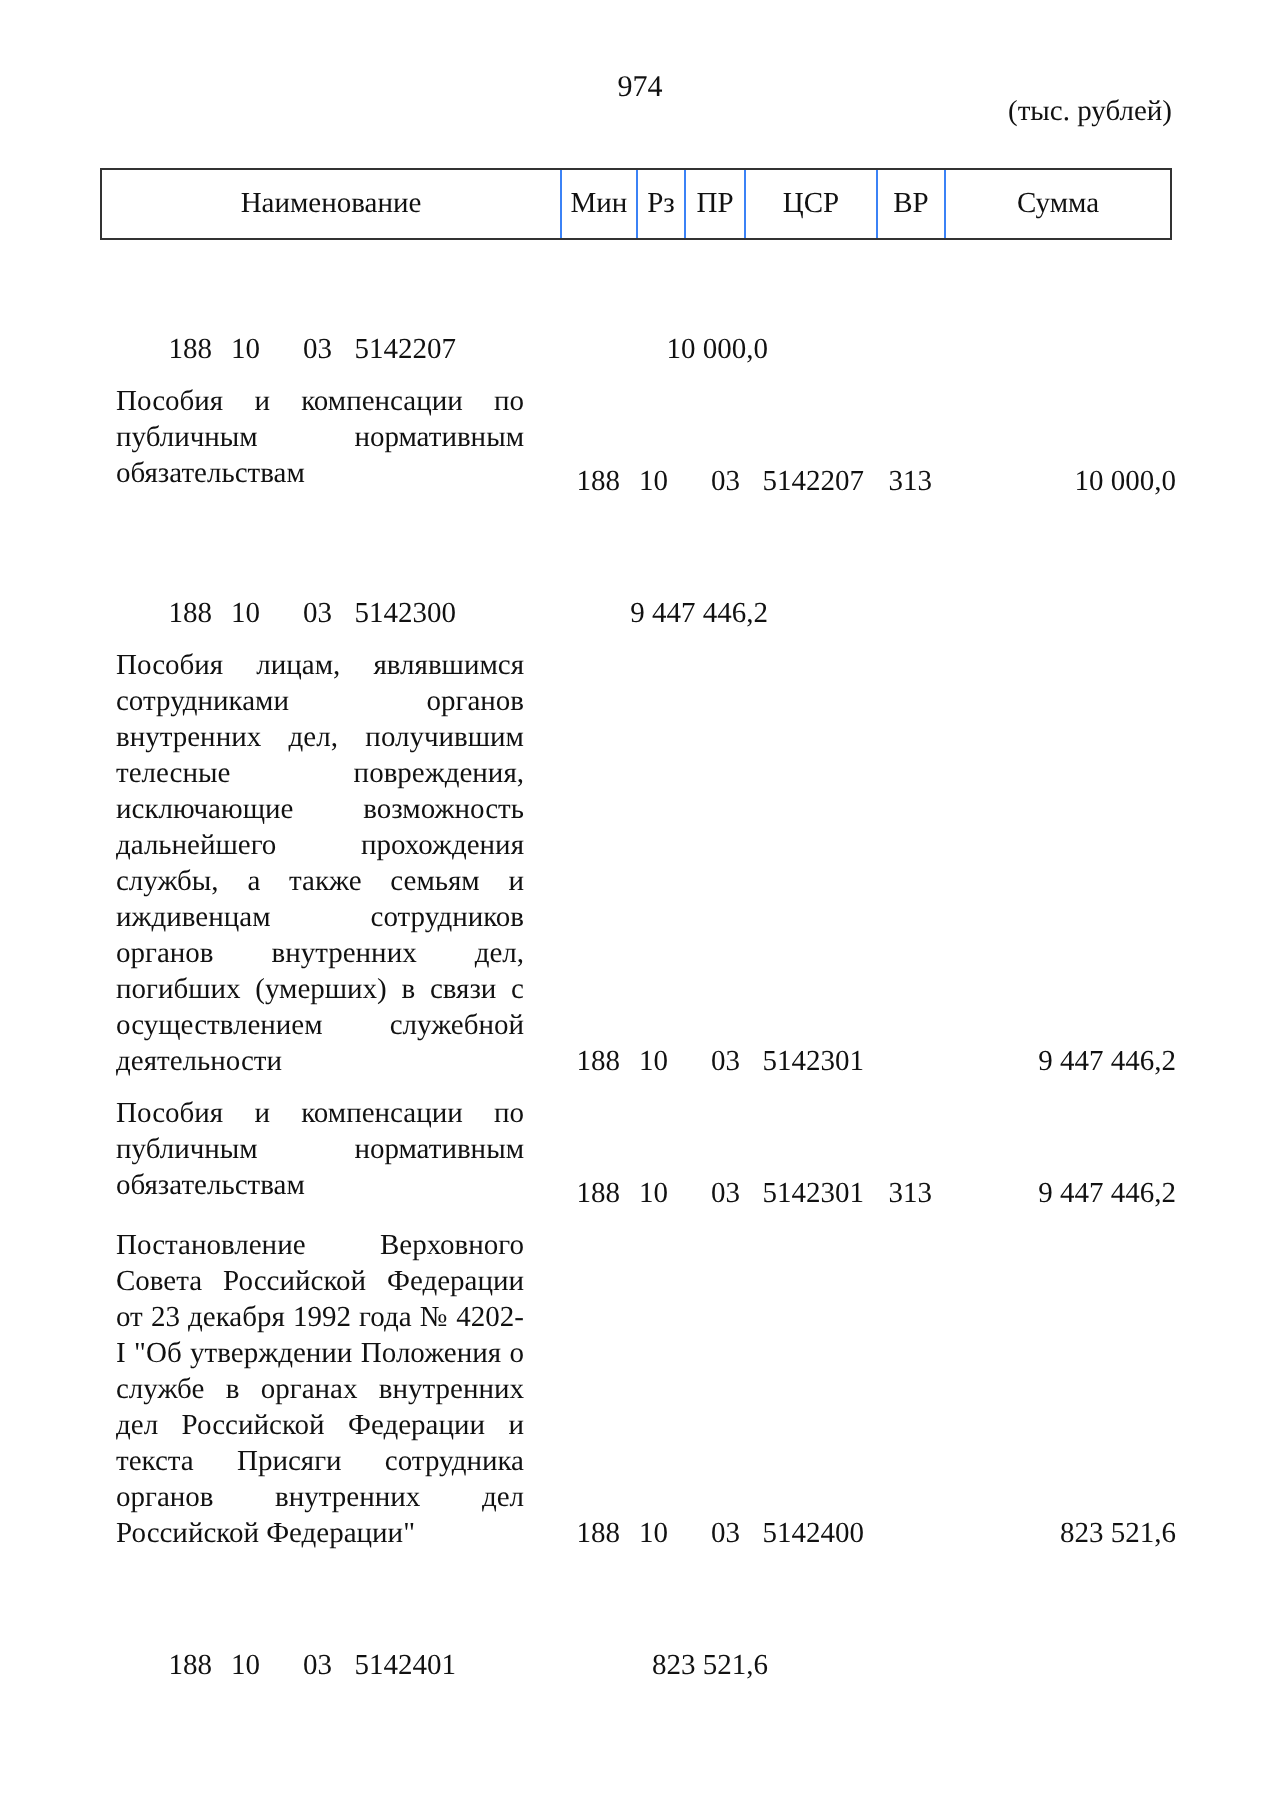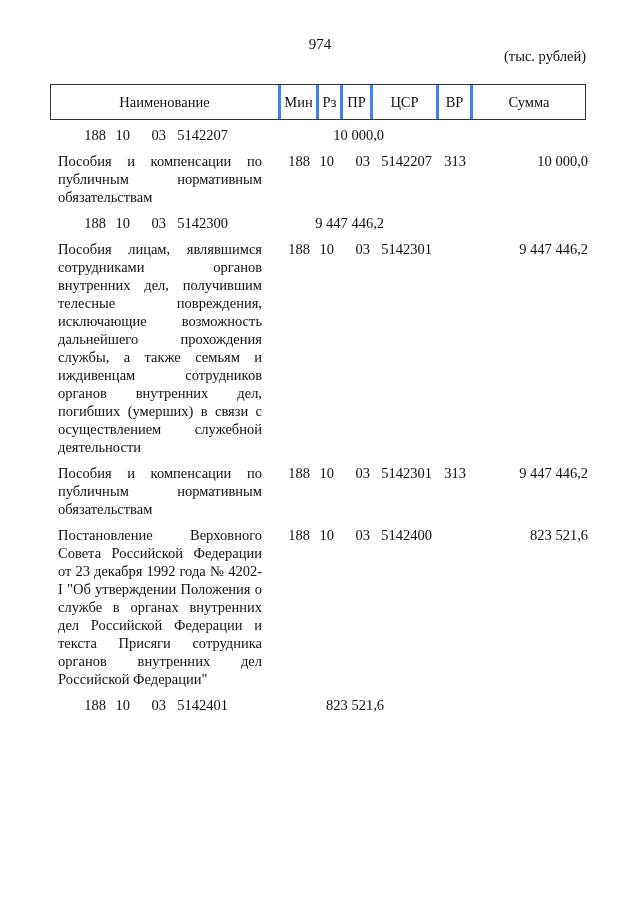--- a/index.html
+++ b/index.html
@@ -13,42 +13,42 @@
       font-size: 15px;
     }
     .units {
       position: absolute; top: 48px; right: 54px; font-size: 14.5px;
     }
     .table-header {
       position: absolute; top: 84px; left: 50px; width: 536px; height: 36px;
       border: 1px solid #333; box-sizing: border-box; display: flex;
     }
     .table-header > div {
-      border-right: 3px solid #3b82f6; display: flex; align-items: center; justify-content: center;
+      border-right: 1px solid #3b82f6; display: flex; align-items: center; justify-content: center;
       height: 100%; box-sizing: border-box;
     }
     .table-header > div:last-child { border-right: none; }
     .h-name { width: 230px; }
     .h-min { width: 38px; }
     .h-rz { width: 24px; }
     .h-pr { width: 30px; text-align: right; }
     .h-csr { width: 66px; }
     .h-vr { width: 34px; }
     .h-sum { flex: 1; }
 
     .rows { position: absolute; top: 126px; left: 58px; width: 530px; }
     .row { display: flex; margin-bottom: 8px; line-height: 18px; }
     .r-name {
       width: 218px; text-align: justify; text-align-last: left;
     }
-    .r-cells { display: flex; }
+    .r-cells { display: flex; align-items: flex-end; }
     .r-min { width: 36px; text-align: right; margin-left: 12px; }
     .r-rz { width: 24px; text-align: right; margin-left: 0; }
     .r-pr { width: 24px; text-align: right; margin-left: 12px; }
-    .r-csr { width: 62px; text-align: right; }
+    .r-csr { width: 62px; text-align: right; margin-top: 40px; }
     .r-vr { width: 34px; text-align: right; }
     .r-sum { width: 122px; text-align: right; }
   </style>
 </head>
 <body>
 
 <div class="page-number">974</div>
 <div class="units">(тыс. рублей)</div>
 
 <div class="table-header">

